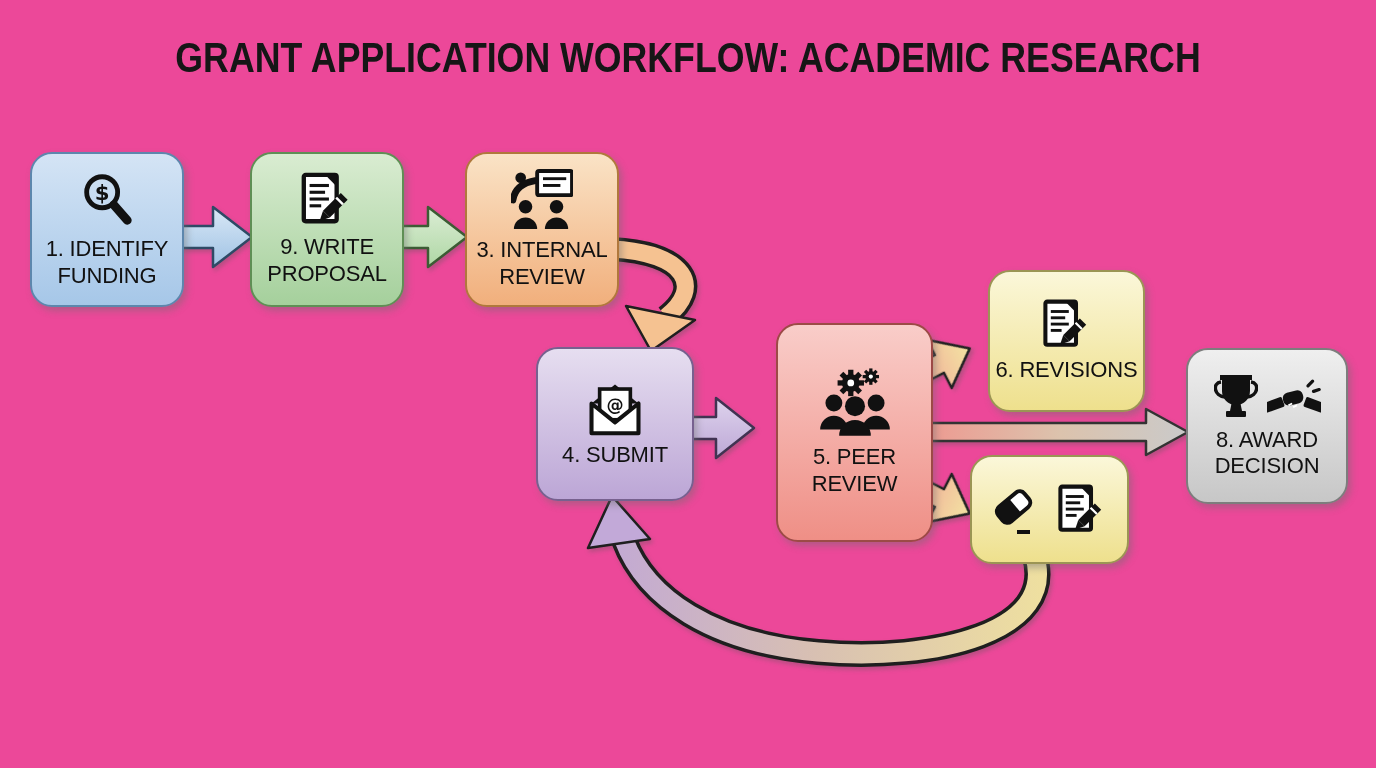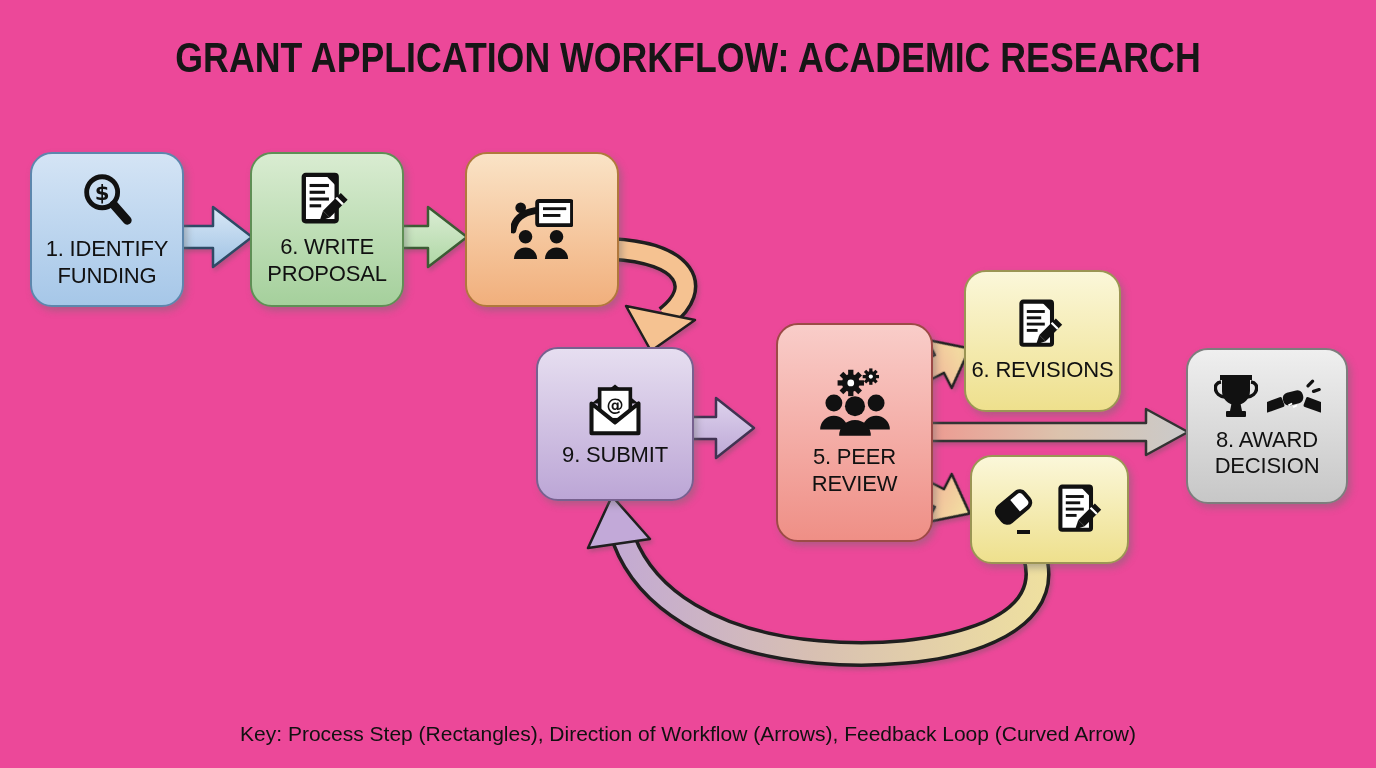--- a/index.html
+++ b/index.html
@@ -23,21 +23,21 @@
     align-items:center;justify-content:center;text-align:center;color:#111;
     box-shadow:3px 4px 7px rgba(110,110,110,.45);
   }
   .node .label{font-size:22px;line-height:1.2;letter-spacing:-.2px;padding:0 4px;margin-top:6px;}
   .icon-row{display:flex;align-items:center;gap:9px;}
   .n1{left:30px;top:152px;width:150px;height:151px;background:linear-gradient(#d4e4f5,#a6c7e8);border:2.5px solid #5d87ad;}
   .n2{left:250px;top:152px;width:150px;height:151px;background:linear-gradient(#d9ecd1,#a5d09c);border:2.5px solid #5f8f55;}
   .n3{left:465px;top:152px;width:150px;height:151px;background:linear-gradient(#fae3c6,#f1af7c);border:2.5px solid #b0783c;}
   .n4{left:536px;top:347px;width:154px;height:150px;background:linear-gradient(#e6def0,#bca6d6);border:2.5px solid #77618f;}
   .n5{left:776px;top:323px;width:153px;height:215px;background:linear-gradient(#f9cdc9,#ef8f86);border:2.5px solid #9c4a46;}
-  .n6{left:964px;top:270px;width:153px;height:138px;background:linear-gradient(#fbf7d9,#eee08d);border:2.5px solid #9b9554;}
+  .n6{left:988px;top:270px;width:153px;height:138px;background:linear-gradient(#fbf7d9,#eee08d);border:2.5px solid #9b9554;}
   .n8{left:970px;top:455px;width:155px;height:105px;background:linear-gradient(#fbf7d9,#eee08d);border:2.5px solid #9b9554;}
   .n7{left:1186px;top:348px;width:158px;height:152px;background:linear-gradient(#efefef,#c7c7c7);border:2.5px solid #7d7d7d;}
   .ic{display:block;}
   svg text{font-family:"DejaVu Sans","Liberation Sans",sans-serif;}
 </style>
 </head>
 <body>
 
 <div class="canvas">
 
@@ -126,45 +126,46 @@
       <line x1="12" y1="13" x2="32" y2="13" stroke="#111" stroke-width="3.2"></line>
       <line x1="12" y1="20" x2="28" y2="20" stroke="#111" stroke-width="3.2"></line>
       <line x1="12" y1="27" x2="32" y2="27" stroke="#111" stroke-width="3.2"></line>
       <line x1="12" y1="34" x2="24" y2="34" stroke="#111" stroke-width="3.2"></line>
       <g transform="translate(28,44) rotate(-45)">
         <rect x="2" y="-5" width="26" height="10" fill="#111"></rect>
         <polygon points="-8,0 2,-5 2,5" fill="#111"></polygon>
         <rect x="20" y="-5" width="2.5" height="10" fill="#fff"></rect>
       </g>
     </svg>
-    <div class="label">6. WRITE PROPOSAL</div>
+    <div class="label">9. WRITE PROPOSAL</div>
   </div>
 
   <div class="node n3">
     <svg class="ic" width="62" height="62" viewBox="0 0 64 64">
       <rect x="27" y="2" width="36" height="25" rx="2" fill="#fff" stroke="#111" stroke-width="4"></rect>
       <line x1="33" y1="10" x2="57" y2="10" stroke="#111" stroke-width="3"></line>
       <line x1="33" y1="17" x2="51" y2="17" stroke="#111" stroke-width="3"></line>
       <circle cx="10" cy="9" r="5.5" fill="#111"></circle>
       <path d="M2,32 C4,19 13,14 25,12" stroke="#111" stroke-width="7" fill="none" stroke-linecap="round"></path>
       <circle cx="15" cy="39" r="7" fill="#111"></circle>
       <path d="M3,62 a12,12 0 0 1 24,0 z" fill="#111"></path>
       <circle cx="47" cy="39" r="7" fill="#111"></circle>
       <path d="M35,62 a12,12 0 0 1 24,0 z" fill="#111"></path>
     </svg>
+    <div class="label">3. INTERNAL REVIEW</div>
   </div>
 
   <div class="node n4">
     <svg class="ic" width="58" height="56" viewBox="0 0 64 62">
       <polygon points="6,26 32,5 58,26" fill="#111"></polygon>
       <rect x="15" y="10" width="34" height="34" fill="#fff" stroke="#111" stroke-width="4"></rect>
       <text x="32" y="34" font-size="19" font-weight="bold" text-anchor="middle" fill="#111">@</text>
       <polygon points="6,26 32,47 58,26 58,59 6,59" fill="#fff" stroke="#111" stroke-width="4.5" stroke-linejoin="round"></polygon>
     </svg>
-    <div class="label">9. SUBMIT</div>
+    <div class="label">4. SUBMIT</div>
   </div>
 
   <div class="node n5">
     <svg class="ic" width="76" height="70" viewBox="0 0 72 66">
       <g transform="translate(32,14)" fill="#111">
         <rect x="-2.5" y="-12.5" width="5" height="25"></rect>
         <rect x="-2.5" y="-12.5" width="5" height="25" transform="rotate(45)"></rect>
         <rect x="-2.5" y="-12.5" width="5" height="25" transform="rotate(90)"></rect>
         <rect x="-2.5" y="-12.5" width="5" height="25" transform="rotate(135)"></rect>
         <circle r="8.5"></circle>
@@ -252,15 +253,14 @@
         <g transform="rotate(-14 28 21)">
             <rect x="17" y="14" width="22" height="14" rx="6" fill="#111"></rect>
           </g>
         <line x1="23" y1="29" x2="27" y2="27" stroke="#fff" stroke-width="2"></line>
         <line x1="28" y1="31" x2="32" y2="29" stroke="#fff" stroke-width="2"></line>
       </svg>
     </div>
     <div class="label">8. AWARD DECISION</div>
   </div>
 
-  <div class="key">Key: Process Step (Rectangles), Direction of Workflow (Arrows), Feedback Loop (Curved Arrow)</div>
 
 </div>
 
 </body></html>

